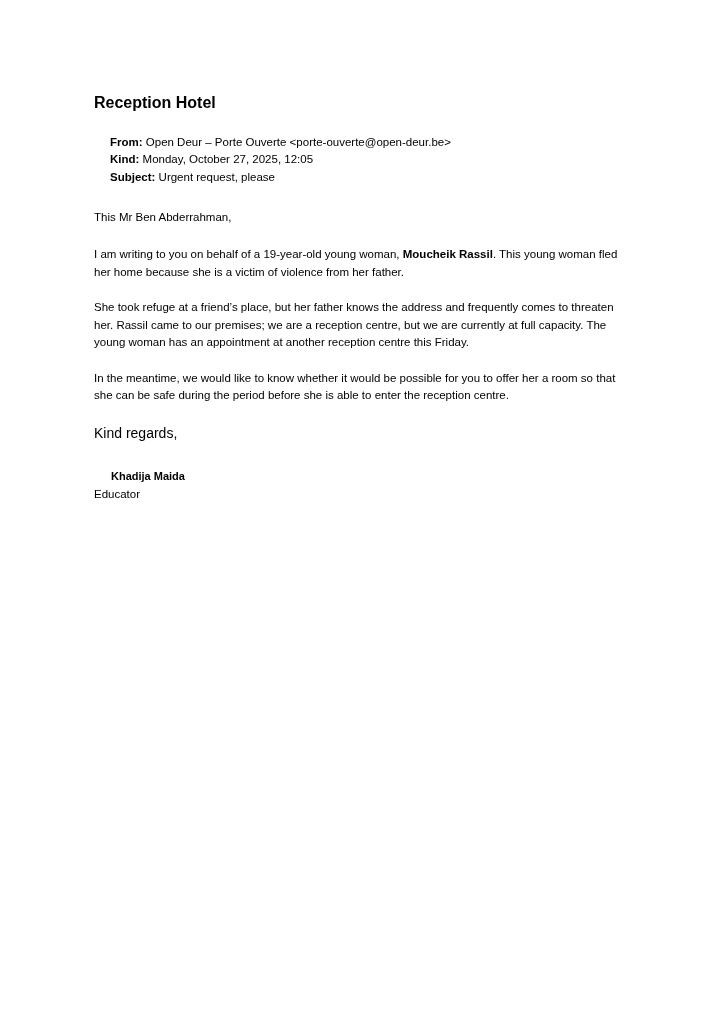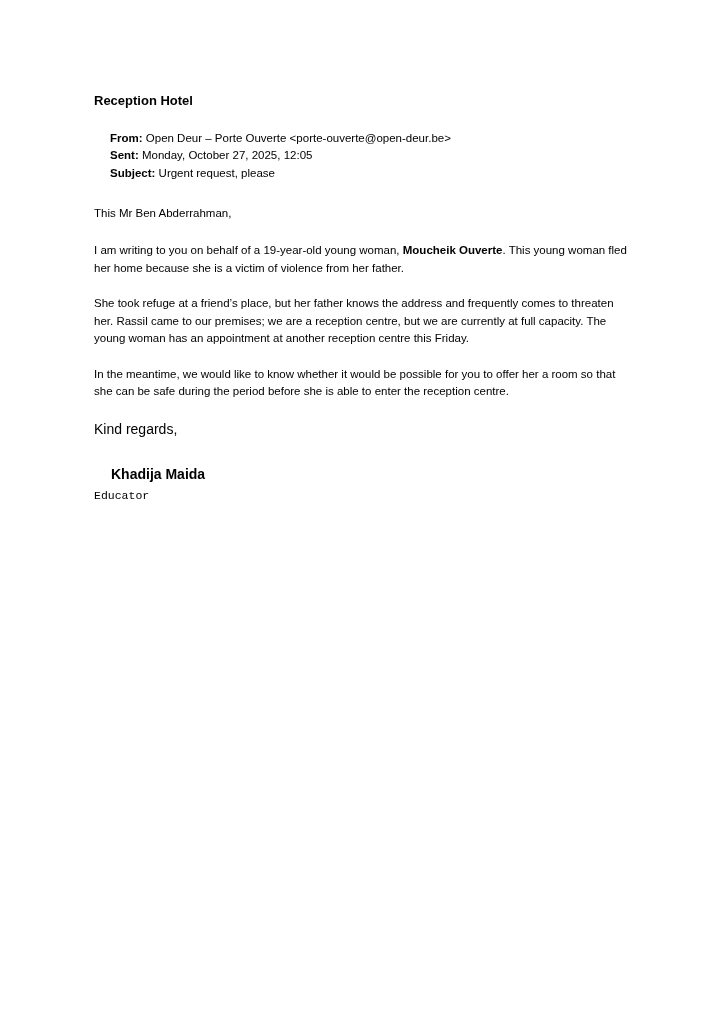--- a/index.html
+++ b/index.html
@@ -16,21 +16,21 @@
   }
   .page {
     position: relative;
     width: 724px;
     height: 1024px;
     background: #ffffff;
     box-sizing: border-box;
     padding: 92px 96px 0 94px;
   }
   .doc-title {
-    font-size: 13px;
+    font-size: 16px;
     font-weight: bold;
     line-height: 1.35;
     margin: 0 0 20px 0;
   }
   .header-block {
     font-size: 11.5px;
     line-height: 1.55;
     margin: 0 0 22px 0;
   }
   .header-row {
@@ -54,58 +54,57 @@
   }
   .bold {
     font-weight: bold;
   }
   .closing {
     font-size: 14px;
     line-height: 1.5;
     margin: 0 0 24px 0;
   }
   .signature-name {
-    font-size: 14px;
+    font-size: 11px;
     font-weight: bold;
     line-height: 1.5;
     margin: 0 0 2px 0;
     padding-left: 17px;
   }
   .signature-role {
     font-size: 11.5px;
     line-height: 1.5;
     margin: 0;
-    font-family: Liberation Mono, monospace;
   }
 </style>
 </head>
 <body>
 
 <div class="page">
 
   <div class="doc-title">Reception Hotel</div>
 
   <div class="header-block">
     <div class="header-row">
       <span class="header-label">From:</span>
       <span>Open Deur – Porte Ouverte &lt;porte-ouverte@open-deur.be&gt;</span>
     </div>
     <div class="header-row">
-      <span class="header-label">Sent:</span>
+      <span class="header-label">Kind:</span>
       <span>Monday, October 27, 2025, 12:05</span>
     </div>
     <div class="header-row">
       <span class="header-label">Subject:</span>
       <span>Urgent request, please</span>
     </div>
   </div>
 
   <div class="salutation">This Mr Ben Abderrahman,</div>
 
-  <p class="para"><span>I am writing to you on behalf of a 19-year-old young woman, </span><span class="bold">Moucheik Ouverte</span><span>. This young woman fled her home because she is a victim of violence from her father.</span></p>
+  <p class="para"><span>I am writing to you on behalf of a 19-year-old young woman, </span><span class="bold">Moucheik Rassil</span><span>. This young woman fled her home because she is a victim of violence from her father.</span></p>
 
   <p class="para">She took refuge at a friend’s place, but her father knows the address and frequently comes to threaten her. Rassil came to our premises; we are a reception centre, but we are currently at full capacity. The young woman has an appointment at another reception centre this Friday.</p>
 
   <p class="para">In the meantime, we would like to know whether it would be possible for you to offer her a room so that she can be safe during the period before she is able to enter the reception centre.</p>
 
   <div class="closing">Kind regards,</div>
 
   <div class="signature-name">Khadija Maida</div>
   <div class="signature-role">Educator</div>
 

